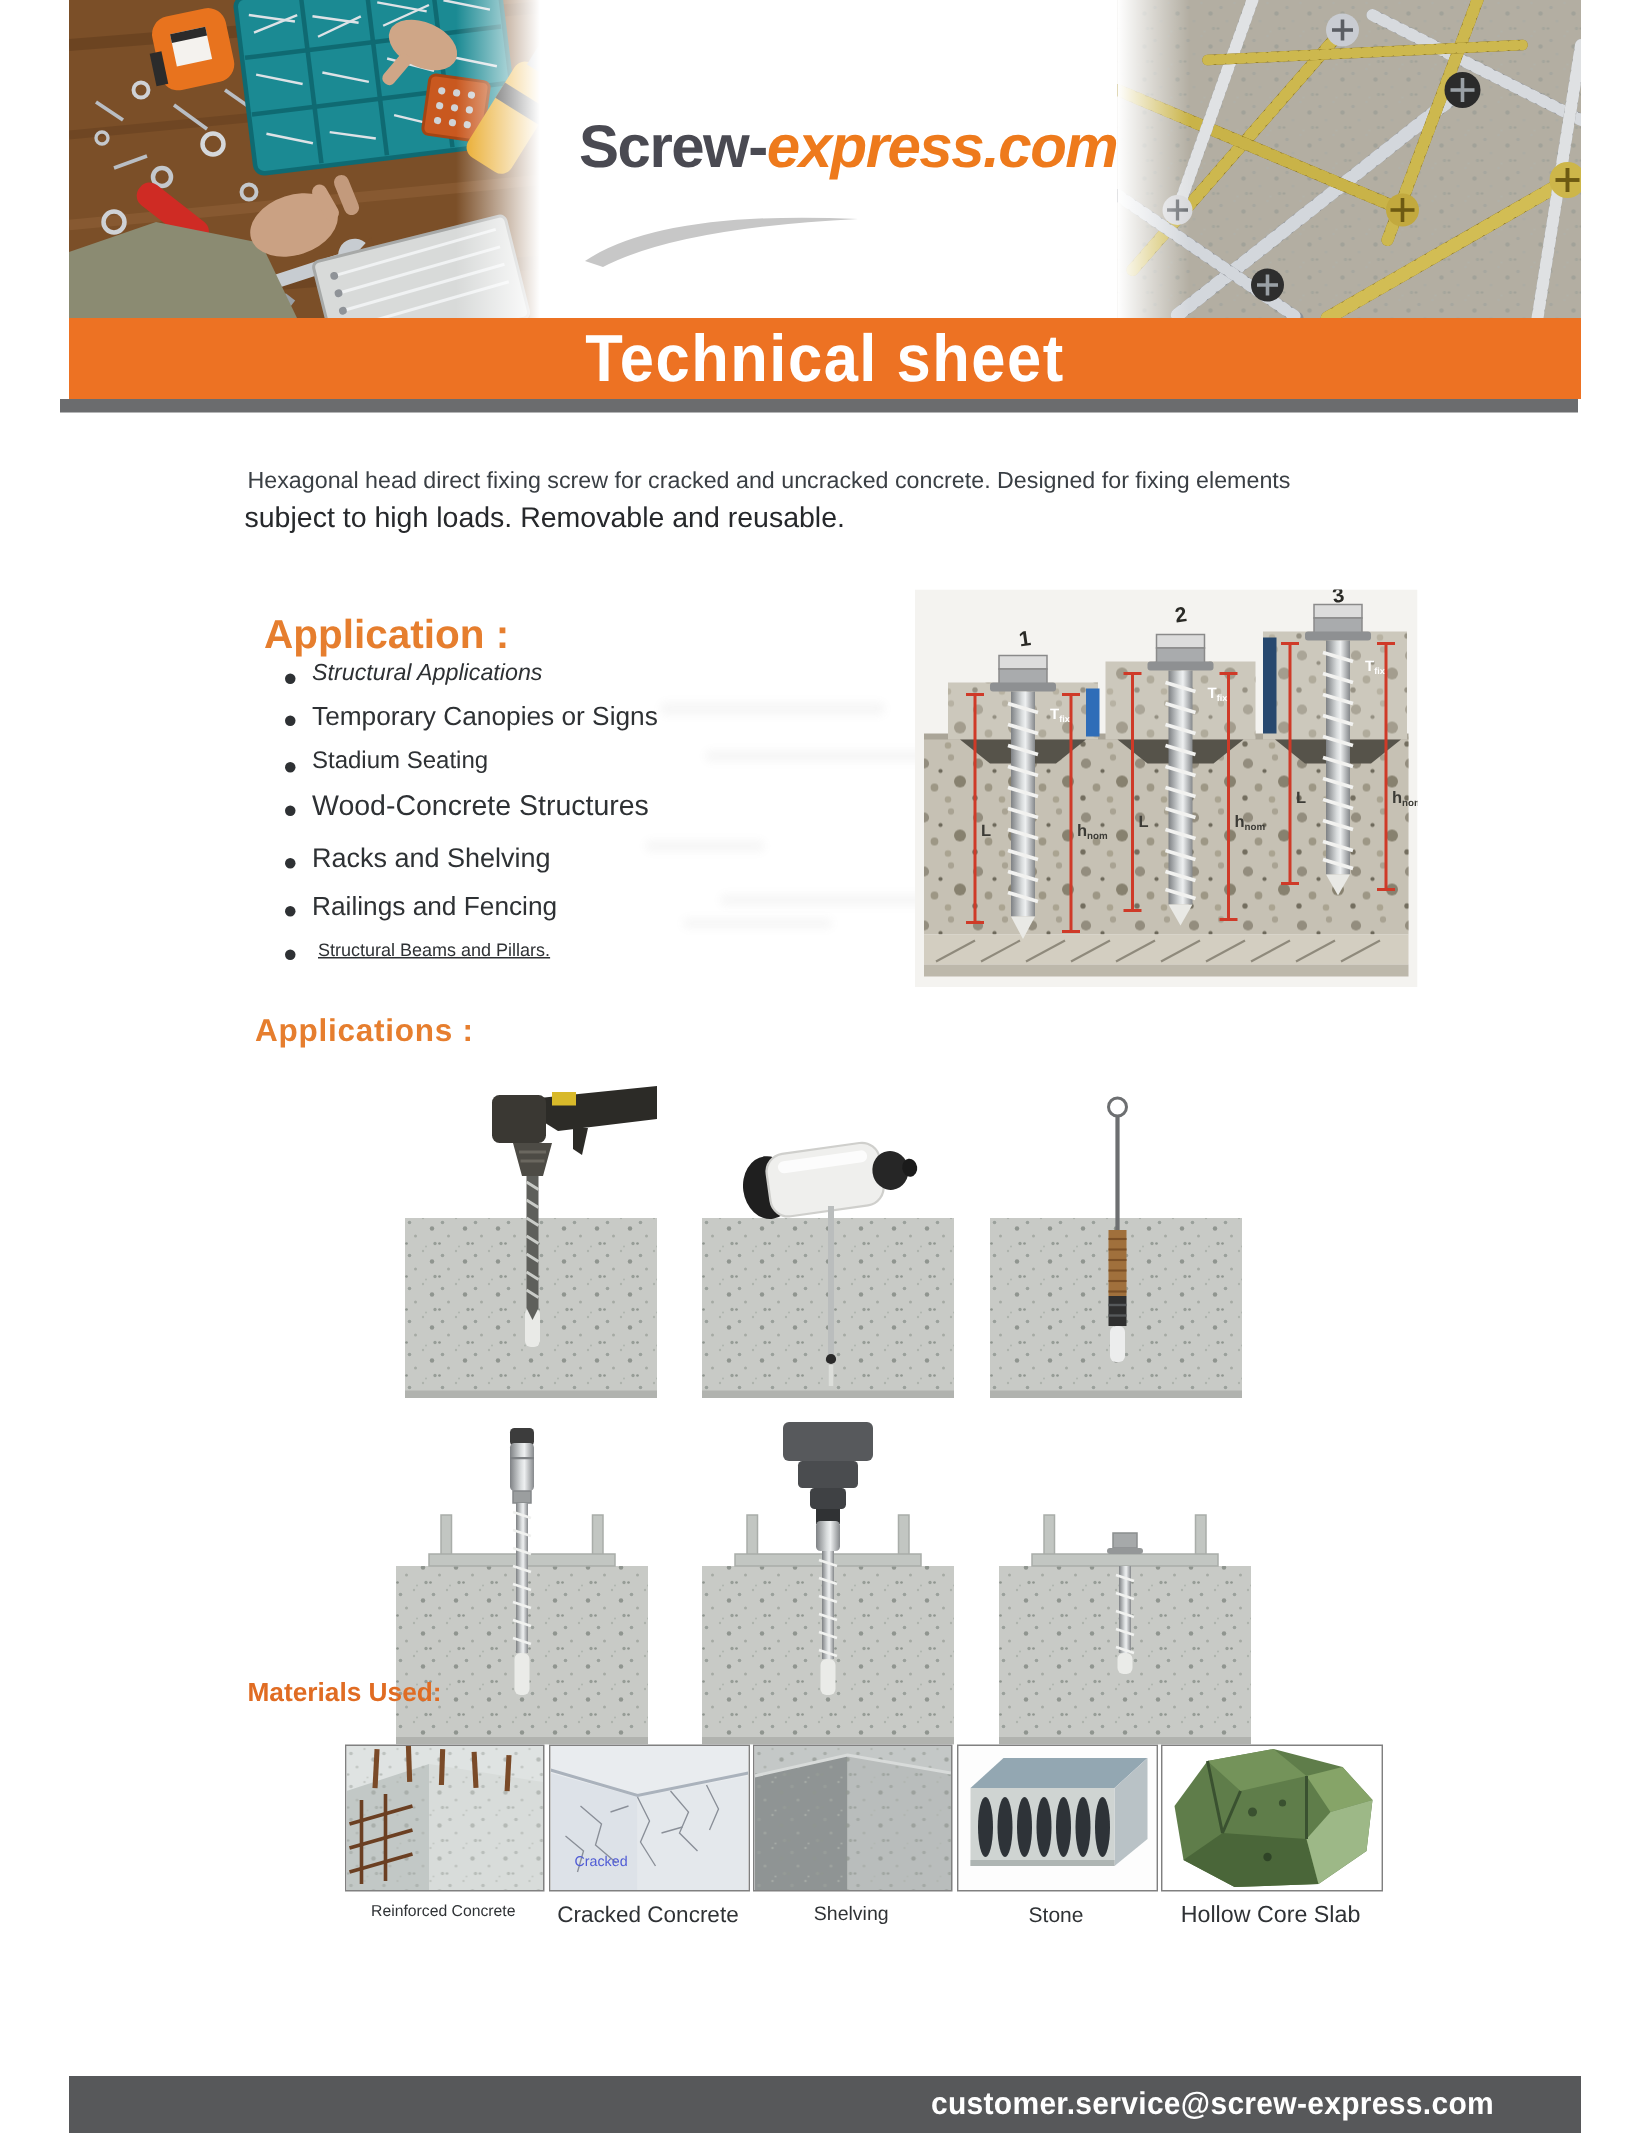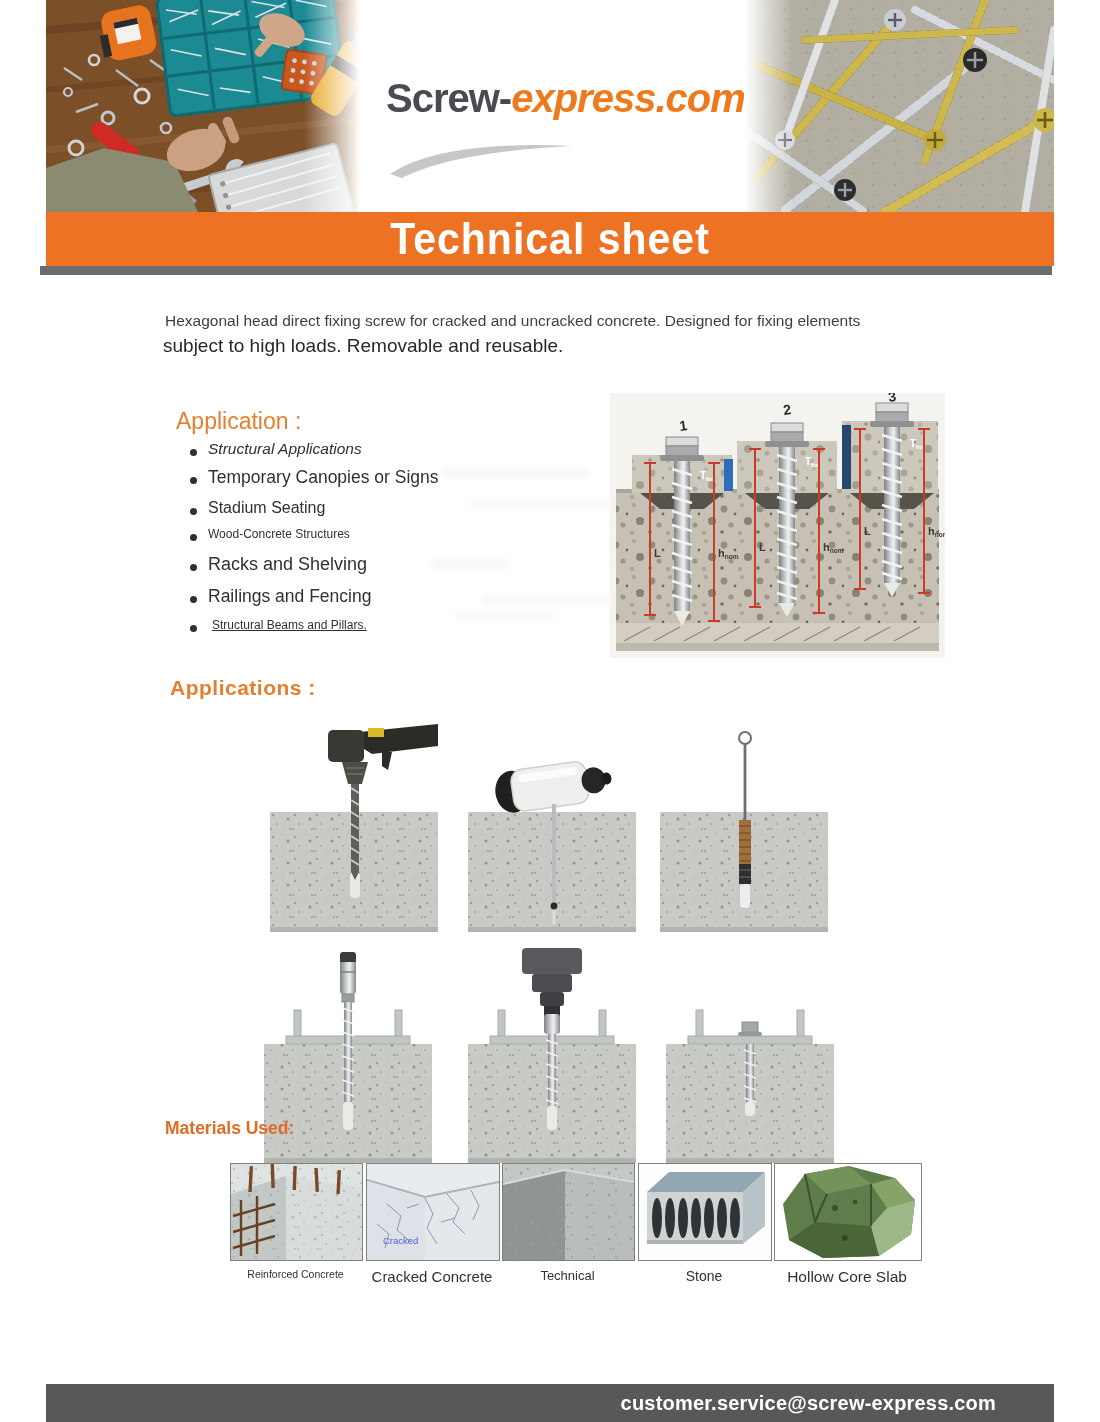--- a/index.html
+++ b/index.html
@@ -25,28 +25,28 @@
   .banner{position:absolute;left:46px;top:212px;width:1008px;height:54px;background:#ed7223;
       display:flex;align-items:center;justify-content:center;}
   .banner-title{color:#fff;font-size:41px;font-weight:700;letter-spacing:1px;transform:scaleY(1.08);}
   .banner-strip{position:absolute;left:40px;top:266px;width:1012px;height:9px;background:#6b6c6e;}
 
   
   .intro1{position:absolute;left:165px;top:312px;width:790px;font-size:15.5px;color:#3a3f44;}
   .intro2{position:absolute;left:163px;top:335px;width:790px;font-size:19px;color:#26282b;}
 
   
-  .app-heading{position:absolute;left:176px;top:408px;font-size:23px;font-weight:400;color:#e67e2e;}
+  .app-heading{position:absolute;left:176px;top:408px;font-size:27px;font-weight:700;color:#e67e2e;}
   .app-list{position:absolute;left:188px;top:440px;width:430px;margin:0;padding:0;list-style:none;color:#2e3134;}
   .app-list li{position:relative;padding-left:20px;margin-bottom:9px;}
   .app-list li::before{content:"";position:absolute;left:2px;top:0.55em;width:7px;height:7px;border-radius:50%;background:#2e3134;}
   .app-list li:nth-child(1){font-size:15.5px;font-style:italic;}
   .app-list li:nth-child(2){font-size:17.5px;margin-bottom:11px;}
   .app-list li:nth-child(3){font-size:16px;margin-bottom:10px;}
-  .app-list li:nth-child(4){font-size:12px;margin-bottom:13px;}
+  .app-list li:nth-child(4){font-size:19px;margin-bottom:13px;}
   .app-list li:nth-child(5){font-size:18px;margin-bottom:11px;}
   .app-list li:nth-child(6){font-size:17.5px;margin-bottom:11px;}
   .app-list li:nth-child(7){font-size:12px;padding-left:24px;text-decoration:underline;}
   .ghost{position:absolute;background:#8a8a8a;opacity:.07;filter:blur(3px);border-radius:4px;}
 
   
   .inst-heading{position:absolute;left:170px;top:676px;font-size:21px;font-weight:700;color:#e67e2e;letter-spacing:.5px;}
   .mat-heading{position:absolute;left:165px;top:1118px;font-size:17.5px;font-weight:700;color:#e06c23;}
 
   
@@ -643,21 +643,21 @@
       <polygon points="112,44 140,36 136,70 104,92 96,62" fill="#9db887"></polygon>
       <path d="M52,30 L40,58 M96,20 L96,62 M30,10 L40,58" stroke="#3a5130" stroke-width="2" fill="none"></path>
       <circle cx="60" cy="44" r="3" fill="#3a5130"></circle>
         <circle cx="80" cy="38" r="2.4" fill="#3a5130"></circle>
       <circle cx="70" cy="74" r="2.8" fill="#2f4427"></circle>
     </svg>
   </div>
 
   <div class="mat-label" style="left:230px;width:131px;font-size:10.5px;">Reinforced Concrete</div>
   <div class="mat-label" style="left:366px;width:132px;font-size:15px;">Cracked Concrete</div>
-  <div class="mat-label" style="left:502px;width:131px;font-size:13px;">Technical</div>
+  <div class="mat-label" style="left:502px;width:131px;font-size:13px;">Shelving</div>
   <div class="mat-label" style="left:638px;width:132px;font-size:14px;">Stone</div>
   <div class="mat-label" style="left:774px;width:146px;font-size:15.5px;">Hollow Core Slab</div>
 
   <div class="footer">
     <span class="footer-email">customer.service@screw-express.com</span>
   </div>
 
 </div>
 
 </body></html>

